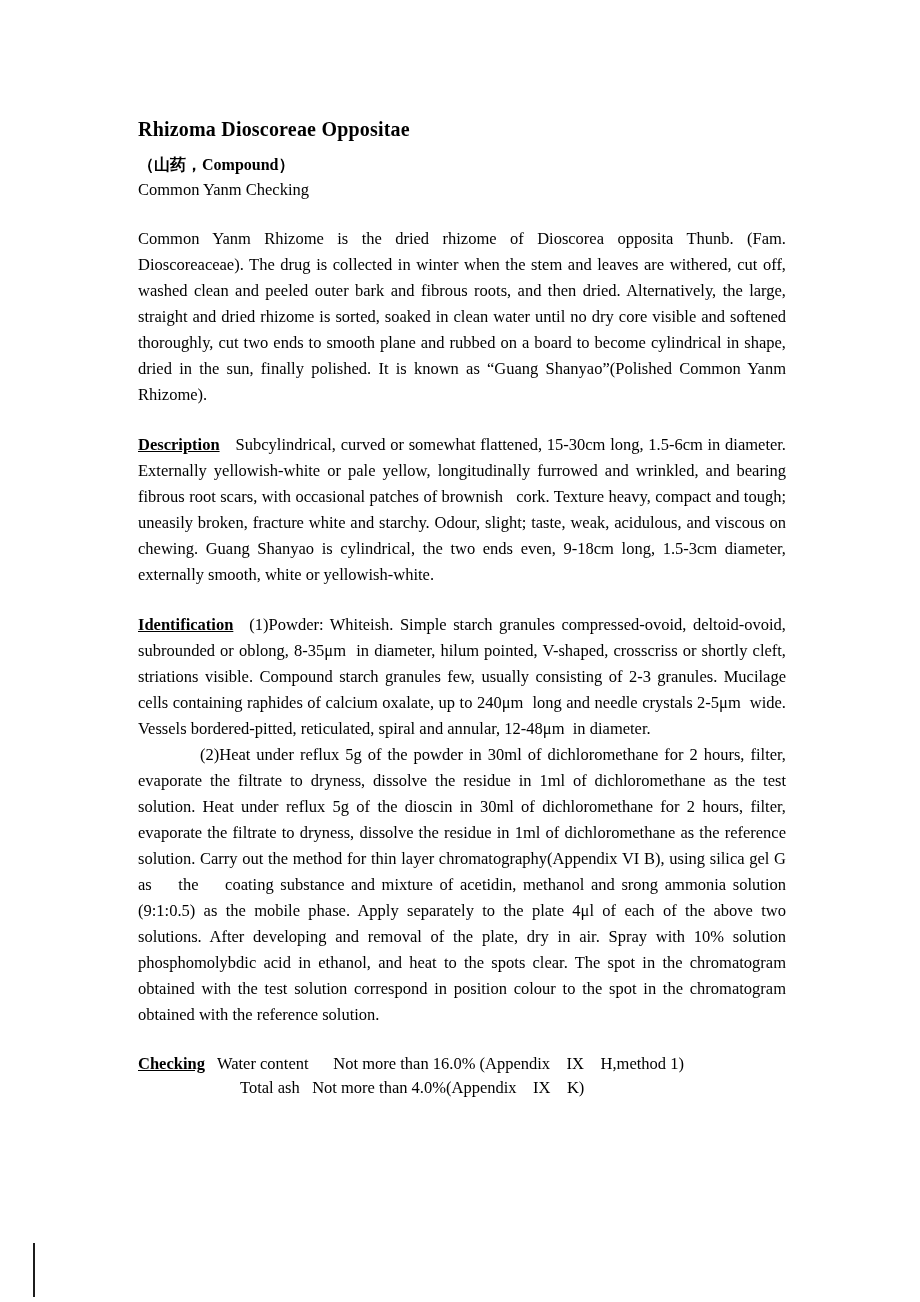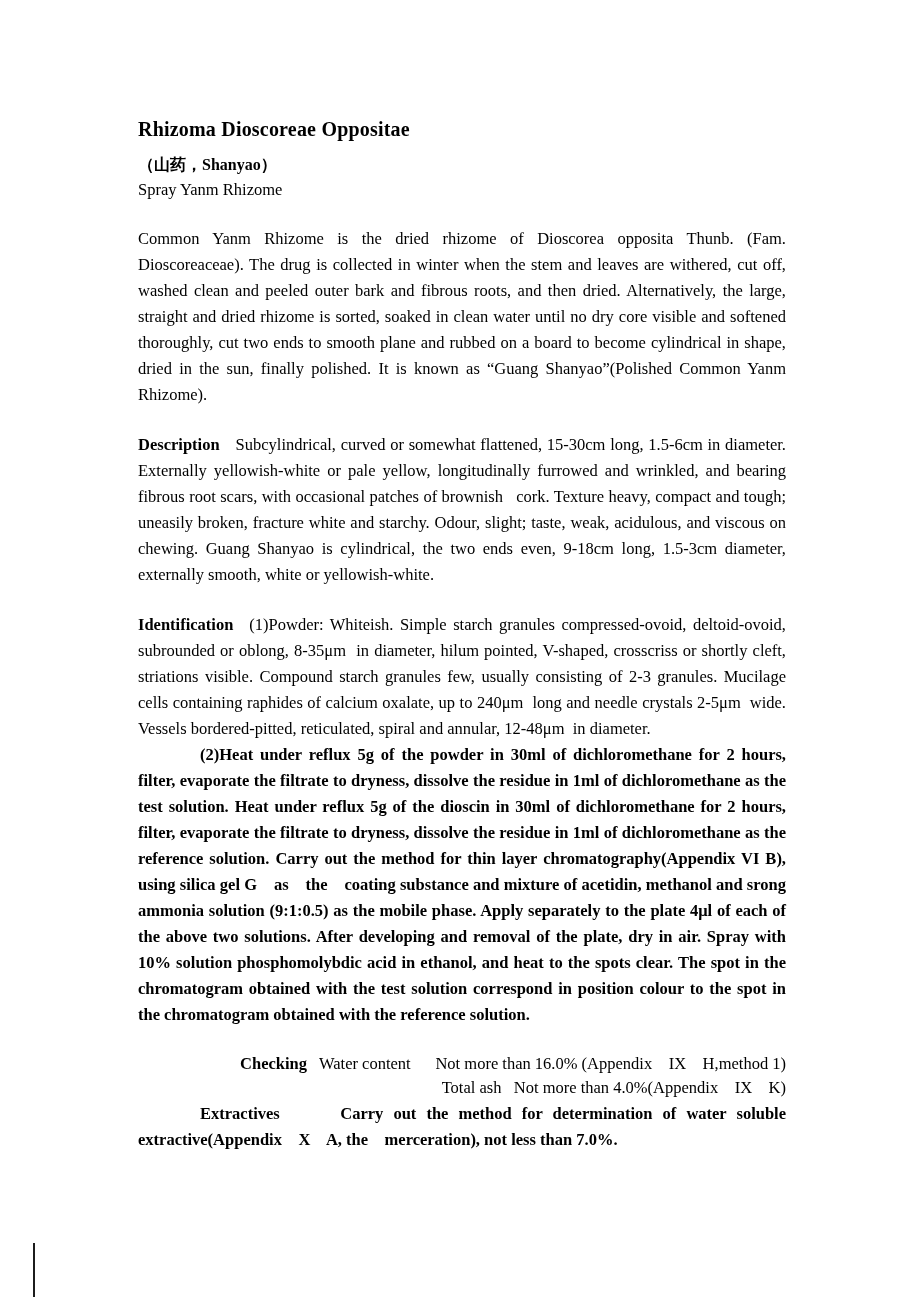--- a/index.html
+++ b/index.html
@@ -29,57 +29,55 @@
   }
   .subtitle-en {
     font-size:16.5px; line-height:25px;
   }
   .para {
     font-size:16.5px; line-height:26px;
     text-align:justify;
     white-space:pre-wrap;
     margin-top:24px;
   }
-  .para.no-gap { margin-top:0;font-weight:bold; }
+  .para.no-gap { margin-top:0; }
   .para.indented { text-indent:62px; }
-  .lead { font-weight:bold; margin-right:16px; }
+  .lead { font-weight:bold; margin-right:16px;text-decoration:underline; }
   .check-block { margin-top:24px; }
   .check-line {
     font-size:16.5px; line-height:24.3px;
     white-space:pre-wrap;
-    text-align:right;
   }
   .check-line .lead { margin-right:12px; }
   .check-line.ash-line { padding-left:102px;font-family:Liberation Serif, serif; }
   .margin-mark {
     position:absolute; left:33px; top:1243px;
     width:2px; height:54px; background:#1c1c1c;
   }
 </style>
 </head>
 <body>
 
 <div class="page">
   <div class="content">
 
     <h1 class="doc-title">Rhizoma Dioscoreae Oppositae</h1>
 
-    <div class="subtitle-cn">（山药，Shanyao）</div>
-    <div class="subtitle-en">Spray Yanm Rhizome</div>
+    <div class="subtitle-cn">（山药，Compound）</div>
+    <div class="subtitle-en">Common Yanm Checking</div>
 
     <p class="para">Common Yanm Rhizome is the dried rhizome of Dioscorea opposita Thunb. (Fam. Dioscoreaceae). The drug is collected in winter when the stem and leaves are withered, cut off, washed clean and peeled outer bark and fibrous roots, and then dried. Alternatively, the large, straight and dried rhizome is sorted, soaked in clean water until no dry core visible and softened thoroughly, cut two ends to smooth plane and rubbed on a board to become cylindrical in shape, dried in the sun, finally polished. It is known as “Guang Shanyao”(Polished Common Yanm Rhizome).</p>
 
     <p class="para"><span class="lead">Description</span><span>Subcylindrical, curved or somewhat flattened, 15-30cm long, 1.5-6cm in diameter. Externally yellowish-white or pale yellow, longitudinally furrowed and wrinkled, and bearing fibrous root scars, with occasional patches of brownish   cork. Texture heavy, compact and tough; uneasily broken, fracture white and starchy. Odour, slight; taste, weak, acidulous, and viscous on chewing. Guang Shanyao is cylindrical, the two ends even, 9-18cm long, 1.5-3cm diameter, externally smooth, white or yellowish-white.</span></p>
 
     <p class="para"><span class="lead">Identification</span><span>(1)Powder: Whiteish. Simple starch granules compressed-ovoid, deltoid-ovoid, subrounded or oblong, 8-35μm  in diameter, hilum pointed, V-shaped, crosscriss or shortly cleft, striations visible. Compound starch granules few, usually consisting of 2-3 granules. Mucilage cells containing raphides of calcium oxalate, up to 240μm  long and needle crystals 2-5μm  wide. Vessels bordered-pitted, reticulated, spiral and annular, 12-48μm  in diameter.</span></p>
 
     <p class="para no-gap indented">(2)Heat under reflux 5g of the powder in 30ml of dichloromethane for 2 hours, filter, evaporate the filtrate to dryness, dissolve the residue in 1ml of dichloromethane as the test solution. Heat under reflux 5g of the dioscin in 30ml of dichloromethane for 2 hours, filter, evaporate the filtrate to dryness, dissolve the residue in 1ml of dichloromethane as the reference solution. Carry out the method for thin layer chromatography(Appendix VI B), using silica gel G    as    the    coating substance and mixture of acetidin, methanol and srong ammonia solution (9:1:0.5) as the mobile phase. Apply separately to the plate 4μl of each of the above two solutions. After developing and removal of the plate, dry in air. Spray with 10% solution phosphomolybdic acid in ethanol, and heat to the spots clear. The spot in the chromatogram obtained with the test solution correspond in position colour to the spot in the chromatogram obtained with the reference solution.</p>
 
     <div class="check-block">
       <div class="check-line"><span class="lead">Checking</span><span>Water content      Not more than 16.0% (Appendix    IX    H,method 1)</span></div>
       <div class="check-line ash-line">Total ash   Not more than 4.0%(Appendix    IX    K)</div>
-      <p class="para no-gap indented">Extractives      Carry out the method for determination of water soluble extractive(Appendix    X    A, the    merceration), not less than 7.0%.</p>
     </div>
 
   </div>
 
   <div class="margin-mark"></div>
 </div>
 
 </body></html>

